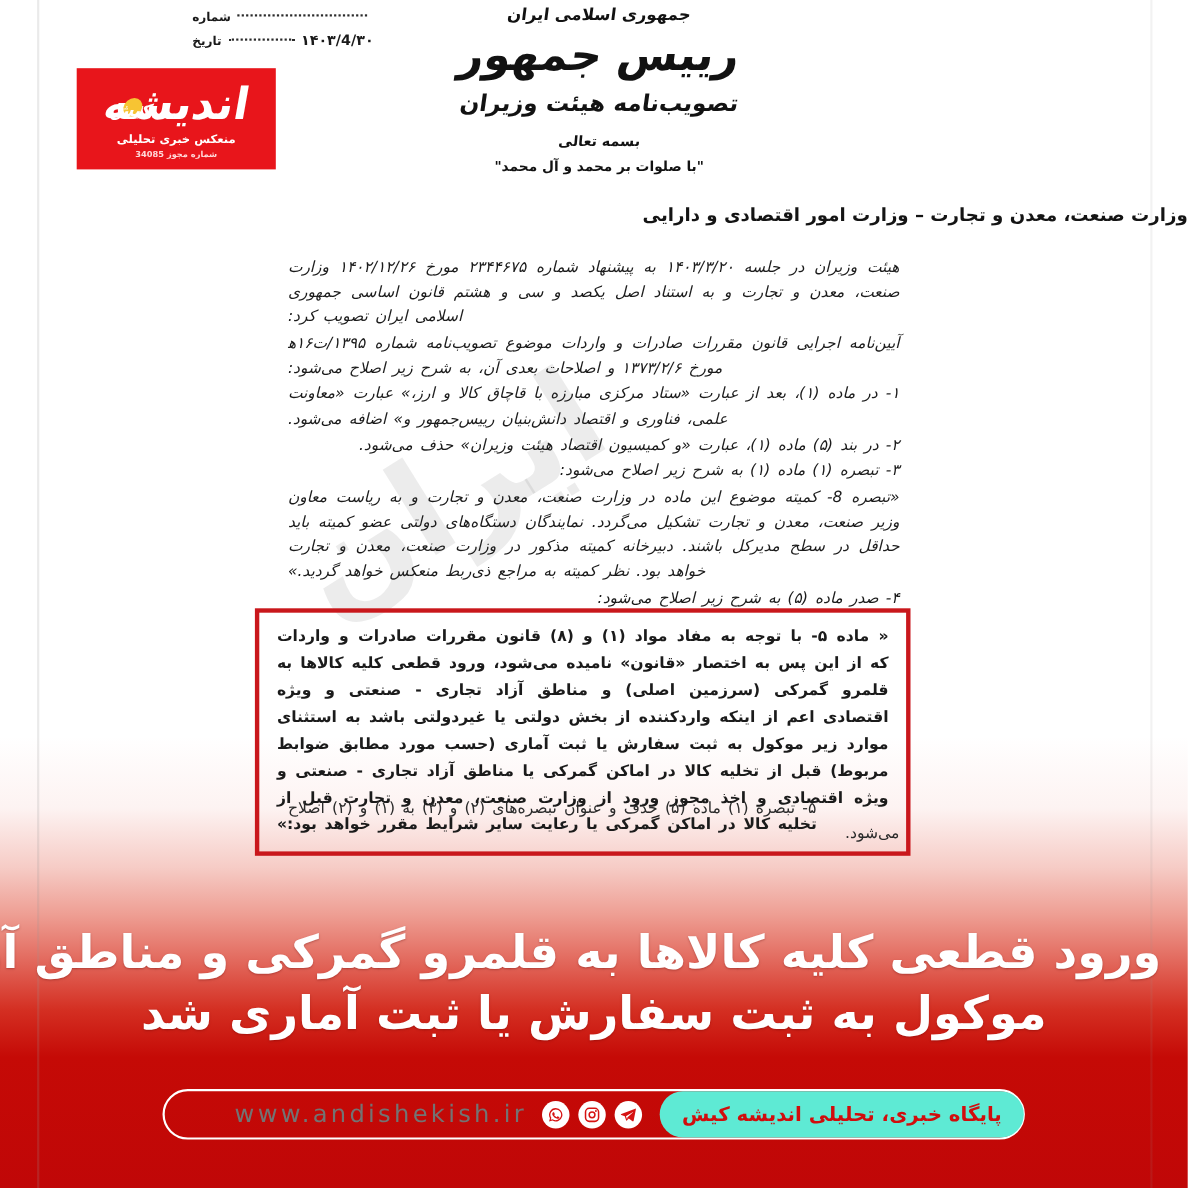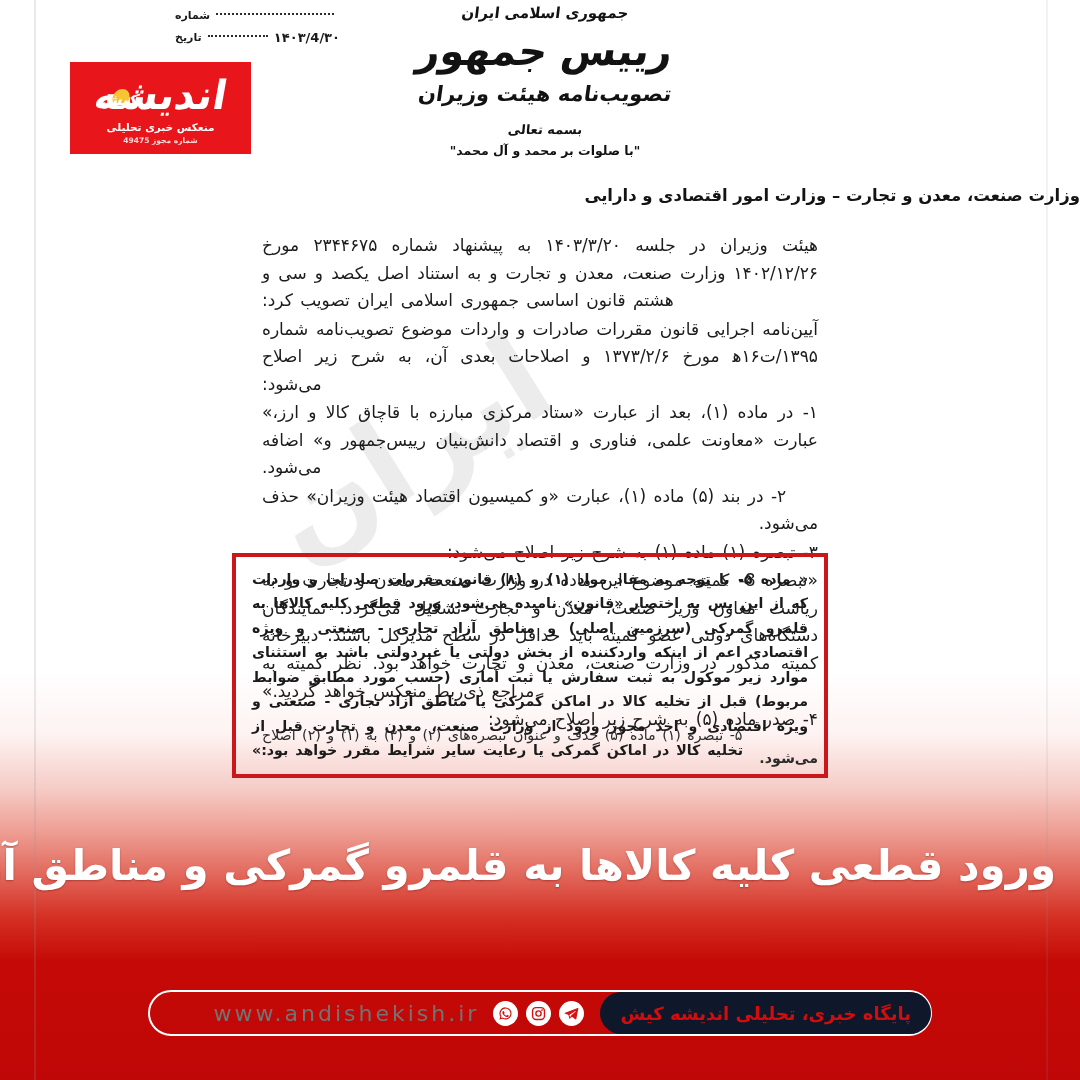--- a/index.html
+++ b/index.html
@@ -214,25 +214,26 @@
   #doc-body {
     position: absolute;
     left: 262px;
     top: 232px;
     width: 556px;
     direction: rtl;
     color: #1b1b1b;
   }
   #doc-body p {
     margin: 0 0 1px 0;
-    font-size: 17px;
+    font-size: 14px;
     line-height: 1.62;
     text-align: justify;
     text-align-last: left;
     word-spacing: 2px;
+    font-style: italic;
   }
   #doc-body p.nojust {
     text-align: left;
     text-align-last: right;
   }
 
   
   #redbox {
     position: absolute;
     left: 232px;
@@ -267,21 +268,20 @@
     margin: 0;
     font-size: 14.2px;
     line-height: 1.62;
     text-align: justify;
     text-align-last: left;
     word-spacing: 2px;
   }
   #doc-tail p.last {
     text-align: center;
     text-align-last: right;
-    font-weight: bold;
   }
 
   
   #watermark {
     position: absolute;
     left: 290px;
     top: 380px;
     width: 320px;
     height: 300px;
     color: rgba(120,120,120,0.14);
@@ -326,21 +326,21 @@
     display: flex;
     flex-direction: row;
     align-items: center;
     direction: rtl;
   }
   #footer-badge {
     height: 42px;
     min-width: 246px;
     margin-right: -1px;
     padding: 0 20px;
-    background: #0f172a;
+    background: #5eead4;
     border-radius: 21px;
     display: flex;
     align-items: center;
     justify-content: center;
     color: #d10d0d;
     font-size: 18px;
     font-weight: 700;
     white-space: nowrap;
   }
   #footer-social {
@@ -405,21 +405,21 @@
       <div class="mh-salavat">"با صلوات بر محمد و آل محمد"</div>
     </div>
 
     <div id="logo">
       <div class="logo-word">
         <span class="logo-dot"></span>
         <span>اندیشه</span>
         <span class="logo-kish">کیش</span>
       </div>
       <div class="logo-tag">منعکس خبری تحلیلی</div>
-      <div class="logo-lic">شماره مجوز 49475</div>
+      <div class="logo-lic">شماره مجوز 34085</div>
     </div>
 
     <div id="ministry">وزارت صنعت، معدن و تجارت – وزارت امور اقتصادی و دارایی</div>
 
     <div id="doc-body">
       <p>هیئت وزیران در جلسه ۱۴۰۳/۳/۲۰ به پیشنهاد شماره ۲۳۴۴۶۷۵ مورخ ۱۴۰۲/۱۲/۲۶ وزارت صنعت، معدن و تجارت و به استناد اصل یکصد و سی و هشتم قانون اساسی جمهوری اسلامی ایران تصویب کرد:</p>
       <p>آیین‌نامه اجرایی قانون مقررات صادرات و واردات موضوع تصویب‌نامه شماره ۱۳۹۵/ت۱۶ه‍ مورخ ۱۳۷۳/۲/۶ و اصلاحات بعدی آن، به شرح زیر اصلاح می‌شود:</p>
       <p>۱- در ماده (۱)، بعد از عبارت «ستاد مرکزی مبارزه با قاچاق کالا و ارز،» عبارت «معاونت علمی، فناوری و اقتصاد دانش‌بنیان رییس‌جمهور و» اضافه می‌شود.</p>
       <p class="nojust">۲- در بند (۵) ماده (۱)، عبارت «و کمیسیون اقتصاد هیئت وزیران» حذف می‌شود.</p>
       <p class="nojust">۳- تبصره (۱) ماده (۱) به شرح زیر اصلاح می‌شود:</p>
@@ -433,20 +433,21 @@
 
     <div id="doc-tail">
       <p>۵- تبصره (۱) ماده (۵) حذف و عنوان تبصره‌های (۲) و (۳) به (۱) و (۲) اصلاح</p>
       <p class="last">می‌شود.</p>
     </div>
 
   </div>
 
   <div id="headline">
     <div class="hl-line">ورود قطعی کلیه کالاها به قلمرو گمرکی و مناطق آزاد</div>
+    <div class="hl-line">موکول به ثبت سفارش یا ثبت آماری شد</div>
   </div>
 
   <div id="footer">
 
     <div id="footer-badge">پایگاه خبری، تحلیلی اندیشه کیش</div>
 
     <div id="footer-social">
       <span class="soc">
         <svg width="15" height="15" viewBox="0 0 24 24" aria-hidden="true">
           <path fill="#d61212" d="M22 3L1.8 10.9c-1 .4-1 1.1 0 1.4l5 1.6 1.9 5.9c.3.8.6.9 1.2.3l2.8-2.7 5.3 3.9c1 .5 1.6.2 1.8-.9L22.9 4.4C23.2 3.1 22.7 2.6 22 3zM8.5 14.2l9.7-6.1c.5-.3.9-.1.6.2l-8.3 7.5-.3 3.1-1.7-4.7z"></path>

